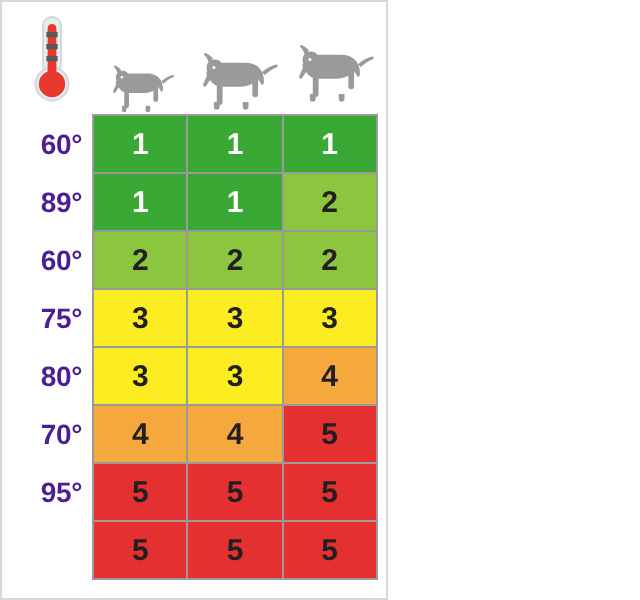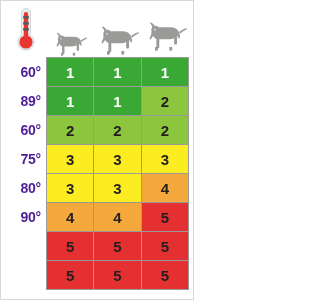--- a/index.html
+++ b/index.html
@@ -158,21 +158,22 @@
     </div>
 
   </div>
 
   <div id="rowlabels">
       <div class="rowlabel">60°</div>
       <div class="rowlabel">89°</div>
       <div class="rowlabel">60°</div>
       <div class="rowlabel">75°</div>
       <div class="rowlabel">80°</div>
-      <div class="rowlabel">90°</div>
+      <div class="rowlabel">70°</div>
+      <div class="rowlabel">95°</div>
     </div>
 
   <div id="grid">
       <div class="row">
         <div class="cell" style="background: rgb(58, 168, 53); color: rgb(255, 255, 255);">1</div>
         <div class="cell" style="background: rgb(58, 168, 53); color: rgb(255, 255, 255);">1</div>
         <div class="cell" style="background: rgb(58, 168, 53); color: rgb(255, 255, 255);">1</div>
       </div>
       <div class="row">
         <div class="cell" style="background: rgb(58, 168, 53); color: rgb(255, 255, 255);">1</div>

